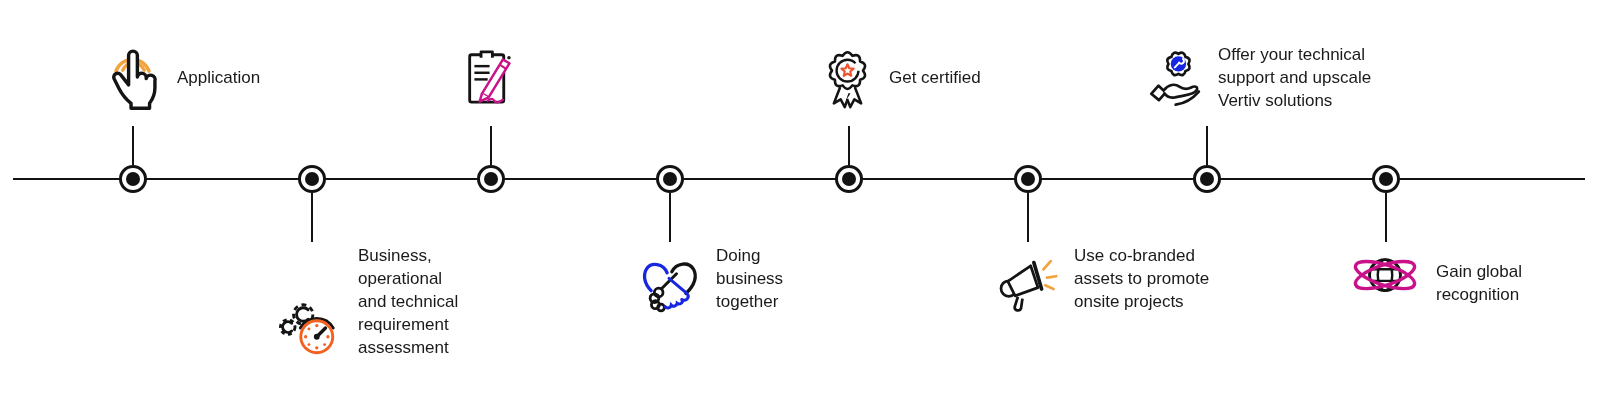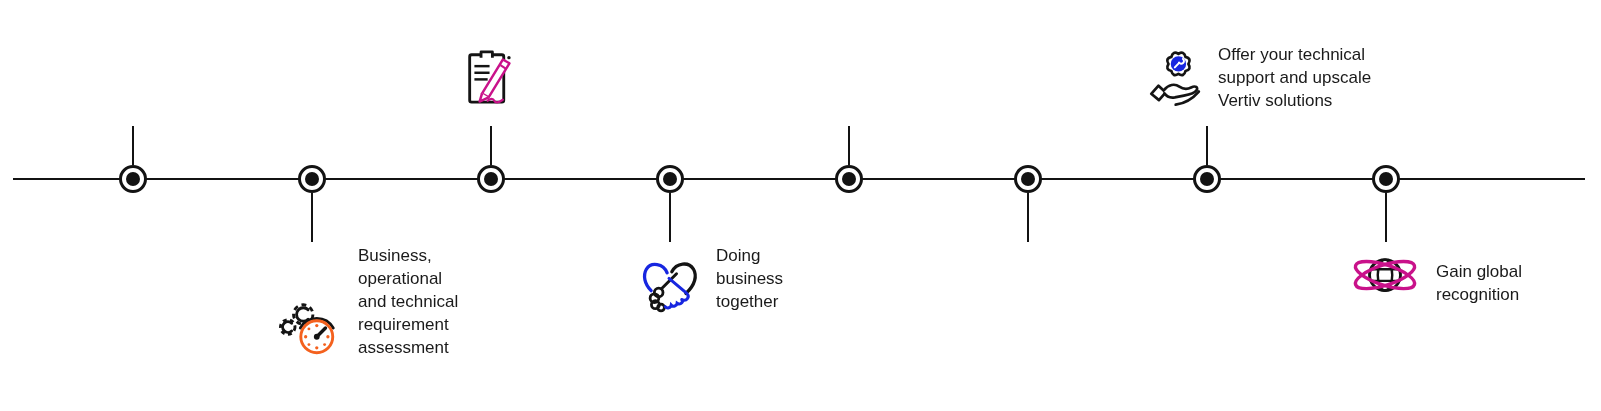--- a/index.html
+++ b/index.html
@@ -50,20 +50,30 @@
 
   <div class="node n1"></div>
   <div class="node n2"></div>
   <div class="node n3"></div>
   <div class="node n4"></div>
   <div class="node n5"></div>
   <div class="node n6"></div>
   <div class="node n7"></div>
   <div class="node n8"></div>
 
+  <div class="step step-top s1">
+    <span class="icon">
+      <svg width="57" height="78" viewBox="0 0 58 80" fill="none">
+        <path d="M12 34 A18 18 0 0 1 46 34" stroke="#F2A33C" stroke-width="3.5" stroke-linecap="round"></path>
+        <path d="M19 33 A12 12 0 0 1 41 33" stroke="#F2A33C" stroke-width="3.5" stroke-linecap="round"></path>
+        <path d="M25 48 V18 a4.5 4.5 0 0 1 9 0 v22 a4.5 4.5 0 0 1 9 1.5 a4.5 4.5 0 0 1 9 2.5 v7 c0 8 -2.5 12 -5.5 16 l0 5 h-19 l0 -5 c-5 -4 -9.5 -9.5 -12.5 -15.5 l-5 -10 a4 4 0 0 1 7.2 -3.4 l7.8 10" stroke="#141414" stroke-width="3.5" fill="#ffffff" stroke-linejoin="round" stroke-linecap="round"></path>
+      </svg>
+    </span>
+    <span class="label">Application</span>
+  </div>
 
   <div class="step step-bottom s2">
     <span class="icon">
       <svg width="64" height="60" viewBox="0 0 66 62" fill="none">
         <circle cx="26" cy="16" r="10" stroke="#141414" stroke-width="3" stroke-dasharray="5 4"></circle>
         <path d="M31 11 A7 7 0 1 0 31 21" stroke="#141414" stroke-width="3" stroke-linecap="round"></path>
         <circle cx="10" cy="29" r="7.5" stroke="#141414" stroke-width="3" stroke-dasharray="4 3.5"></circle>
         <path d="M14 25 A5.5 5.5 0 1 0 14 33" stroke="#141414" stroke-width="3" stroke-linecap="round"></path>
         <path d="M23 30 A19.5 19.5 0 0 1 57 30" stroke="#141414" stroke-width="3" stroke-linecap="round"></path>
         <circle cx="40" cy="39" r="16.5" stroke="#F4611E" stroke-width="3" fill="#ffffff"></circle>
@@ -115,21 +125,49 @@
         <circle cx="24.5" cy="53" r="3.6" stroke="#141414" stroke-width="3"></circle>
         <path d="M33 22 L52 38 C55.5 41.5 52 47 46.5 44.5" stroke="#1726E0" stroke-width="3.2" stroke-linecap="round"></path>
         <path d="M29 52 a3.6 3.6 0 0 0 6.4 -1.6 a3.6 3.6 0 0 0 6.2 -2 a3.6 3.6 0 0 0 5.8 -3.4" stroke="#1726E0" stroke-width="3.2" stroke-linecap="round"></path>
       </svg>
     </span>
     <span class="label">Doing
 business
 together</span>
   </div>
 
+  <div class="step step-top s5">
+    <span class="icon">
+      <svg width="51" height="64" viewBox="0 0 56 70" fill="none">
+        <path d="M45 28 Q50.8 35.4 41.8 38 Q42.1 47.4 33.3 44.2 Q28 52 22.7 44.2 Q13.9 47.4 14.2 38 Q5.2 35.4 11 28 Q5.2 20.6 14.2 18 Q13.9 8.6 22.7 11.8 Q28 4 33.3 11.8 Q42.1 8.6 41.8 18 Q50.8 20.6 45 28 Z" stroke="#141414" stroke-width="2.8" fill="#ffffff" stroke-linejoin="round"></path>
+        <path d="M20 46 L13 64 L20.5 59.5 L25 68 L30.5 53" stroke="#141414" stroke-width="2.8" fill="#ffffff" stroke-linejoin="round"></path>
+        <path d="M36 46 L43 64 L35.5 59.5 L31 68 L27.5 59" stroke="#141414" stroke-width="2.8" fill="#ffffff" stroke-linejoin="round"></path>
+        <circle cx="28" cy="28" r="12" stroke="#141414" stroke-width="2.6" fill="#ffffff" stroke-dasharray="66 9"></circle>
+        <path d="M28 21 L29.9 25.4 L34.7 25.8 L31 29 L32.1 33.7 L28 31.2 L23.9 33.7 L25 29 L21.3 25.8 L26.1 25.4 Z" stroke="#F1522B" stroke-width="2.3" fill="none" stroke-linejoin="round"></path>
+      </svg>
+    </span>
+    <span class="label">Get certified</span>
+  </div>
 
+  <div class="step step-bottom s6">
+    <span class="icon">
+      <svg width="62" height="58" viewBox="0 0 68 62" fill="none">
+        <circle cx="14" cy="36" r="8.5" stroke="#141414" stroke-width="3" fill="#ffffff"></circle>
+        <path d="M13 28 L38 11 L46 35 L21 44 Z" stroke="#141414" stroke-width="3" fill="#ffffff" stroke-linejoin="round"></path>
+        <path d="M41.5 7.5 L50 36.5" stroke="#141414" stroke-width="4" stroke-linecap="round"></path>
+        <path d="M24 45 L20.5 56 a3.6 3.6 0 0 0 7 1.5 L29 47" stroke="#141414" stroke-width="3" fill="#ffffff" stroke-linejoin="round"></path>
+        <path d="M52 15 L60 6" stroke="#F2A33C" stroke-width="3" stroke-linecap="round"></path>
+        <path d="M56 24 L66 22.5" stroke="#F2A33C" stroke-width="3" stroke-linecap="round"></path>
+        <path d="M54 32.5 L63 36.5" stroke="#F2A33C" stroke-width="3" stroke-linecap="round"></path>
+      </svg>
+    </span>
+    <span class="label">Use co-branded
+assets to promote
+onsite projects</span>
+  </div>
 
   <div class="step step-top s7">
     <span class="icon">
       <svg width="58" height="71" viewBox="0 0 64 78" fill="none">
         <path d="M49 24 Q52.8 30.1 45.8 31.8 Q44.1 38.8 38 35 Q31.9 38.8 30.2 31.8 Q23.2 30.1 27 24 Q23.2 17.9 30.2 16.2 Q31.9 9.2 38 13 Q44.1 9.2 45.8 16.2 Q52.8 17.9 49 24 Z" stroke="#141414" stroke-width="3" fill="#ffffff" stroke-linejoin="round"></path>
         <circle cx="38" cy="24" r="8.5" fill="#1726E0"></circle>
         <path d="M43 18.5 a3 3 0 1 1 -4.4 4" stroke="#ffffff" stroke-width="2.2" fill="none" stroke-linecap="round"></path>
         <path d="M38.8 22.8 L34 27.8" stroke="#ffffff" stroke-width="2.2" stroke-linecap="round"></path>
         <path d="M8 57 L16 48 L24 55.5 L16.5 64 Z" stroke="#141414" stroke-width="3" fill="#ffffff" stroke-linejoin="round"></path>
         <path d="M22 53 C27 46.5 34 45.5 39 49 C43 51.8 48 52 52 50 C57 47.5 60 50 58 53 C56 56 50 57.8 44 59 L34 61 C28 62 24.5 59.5 22.5 56.5" stroke="#141414" stroke-width="3" fill="#ffffff" stroke-linejoin="round" stroke-linecap="round"></path>

